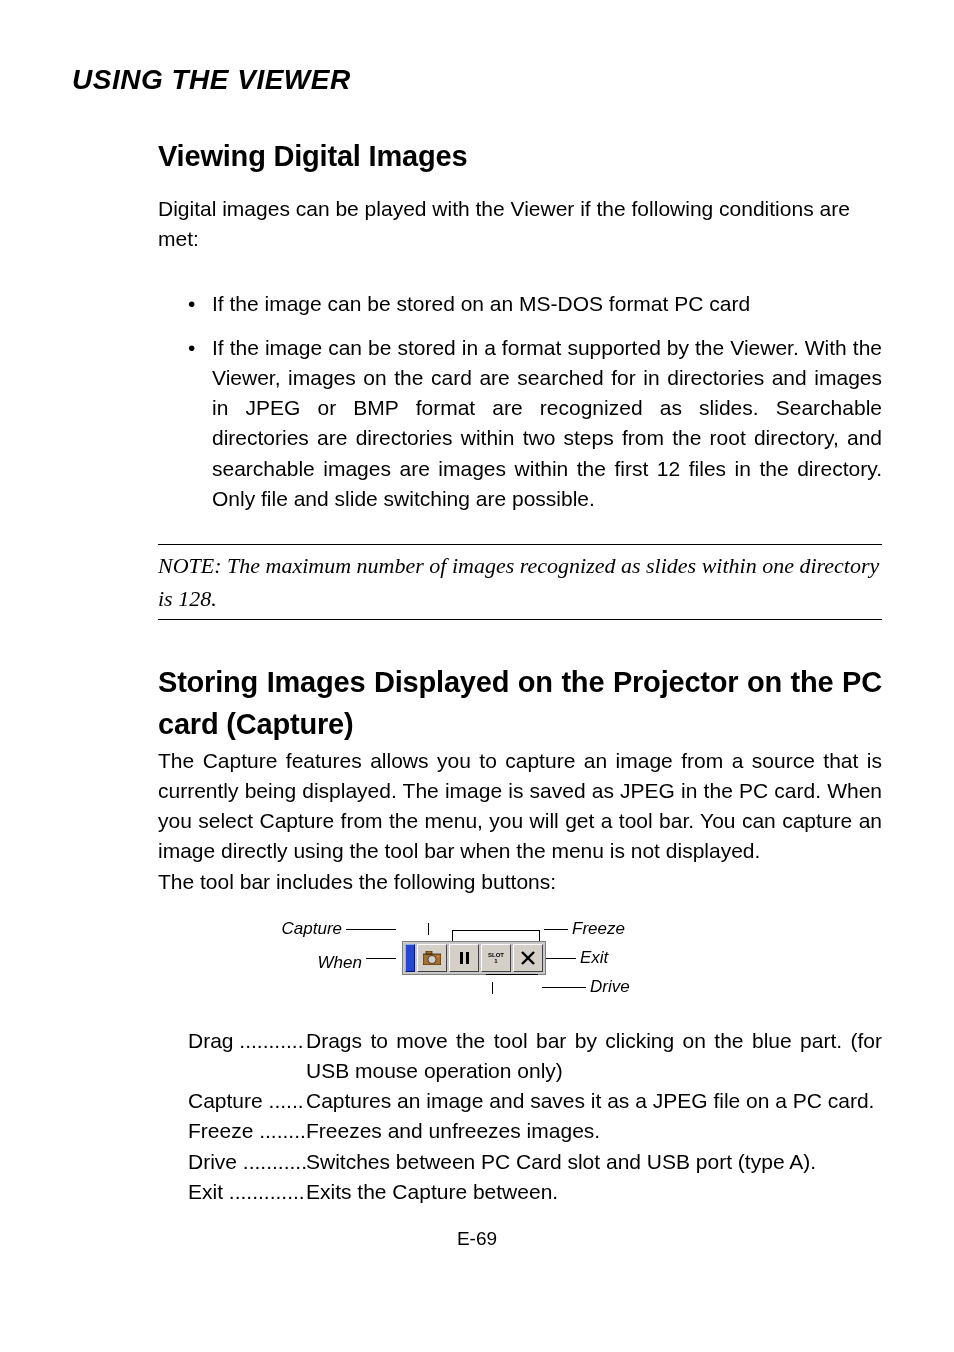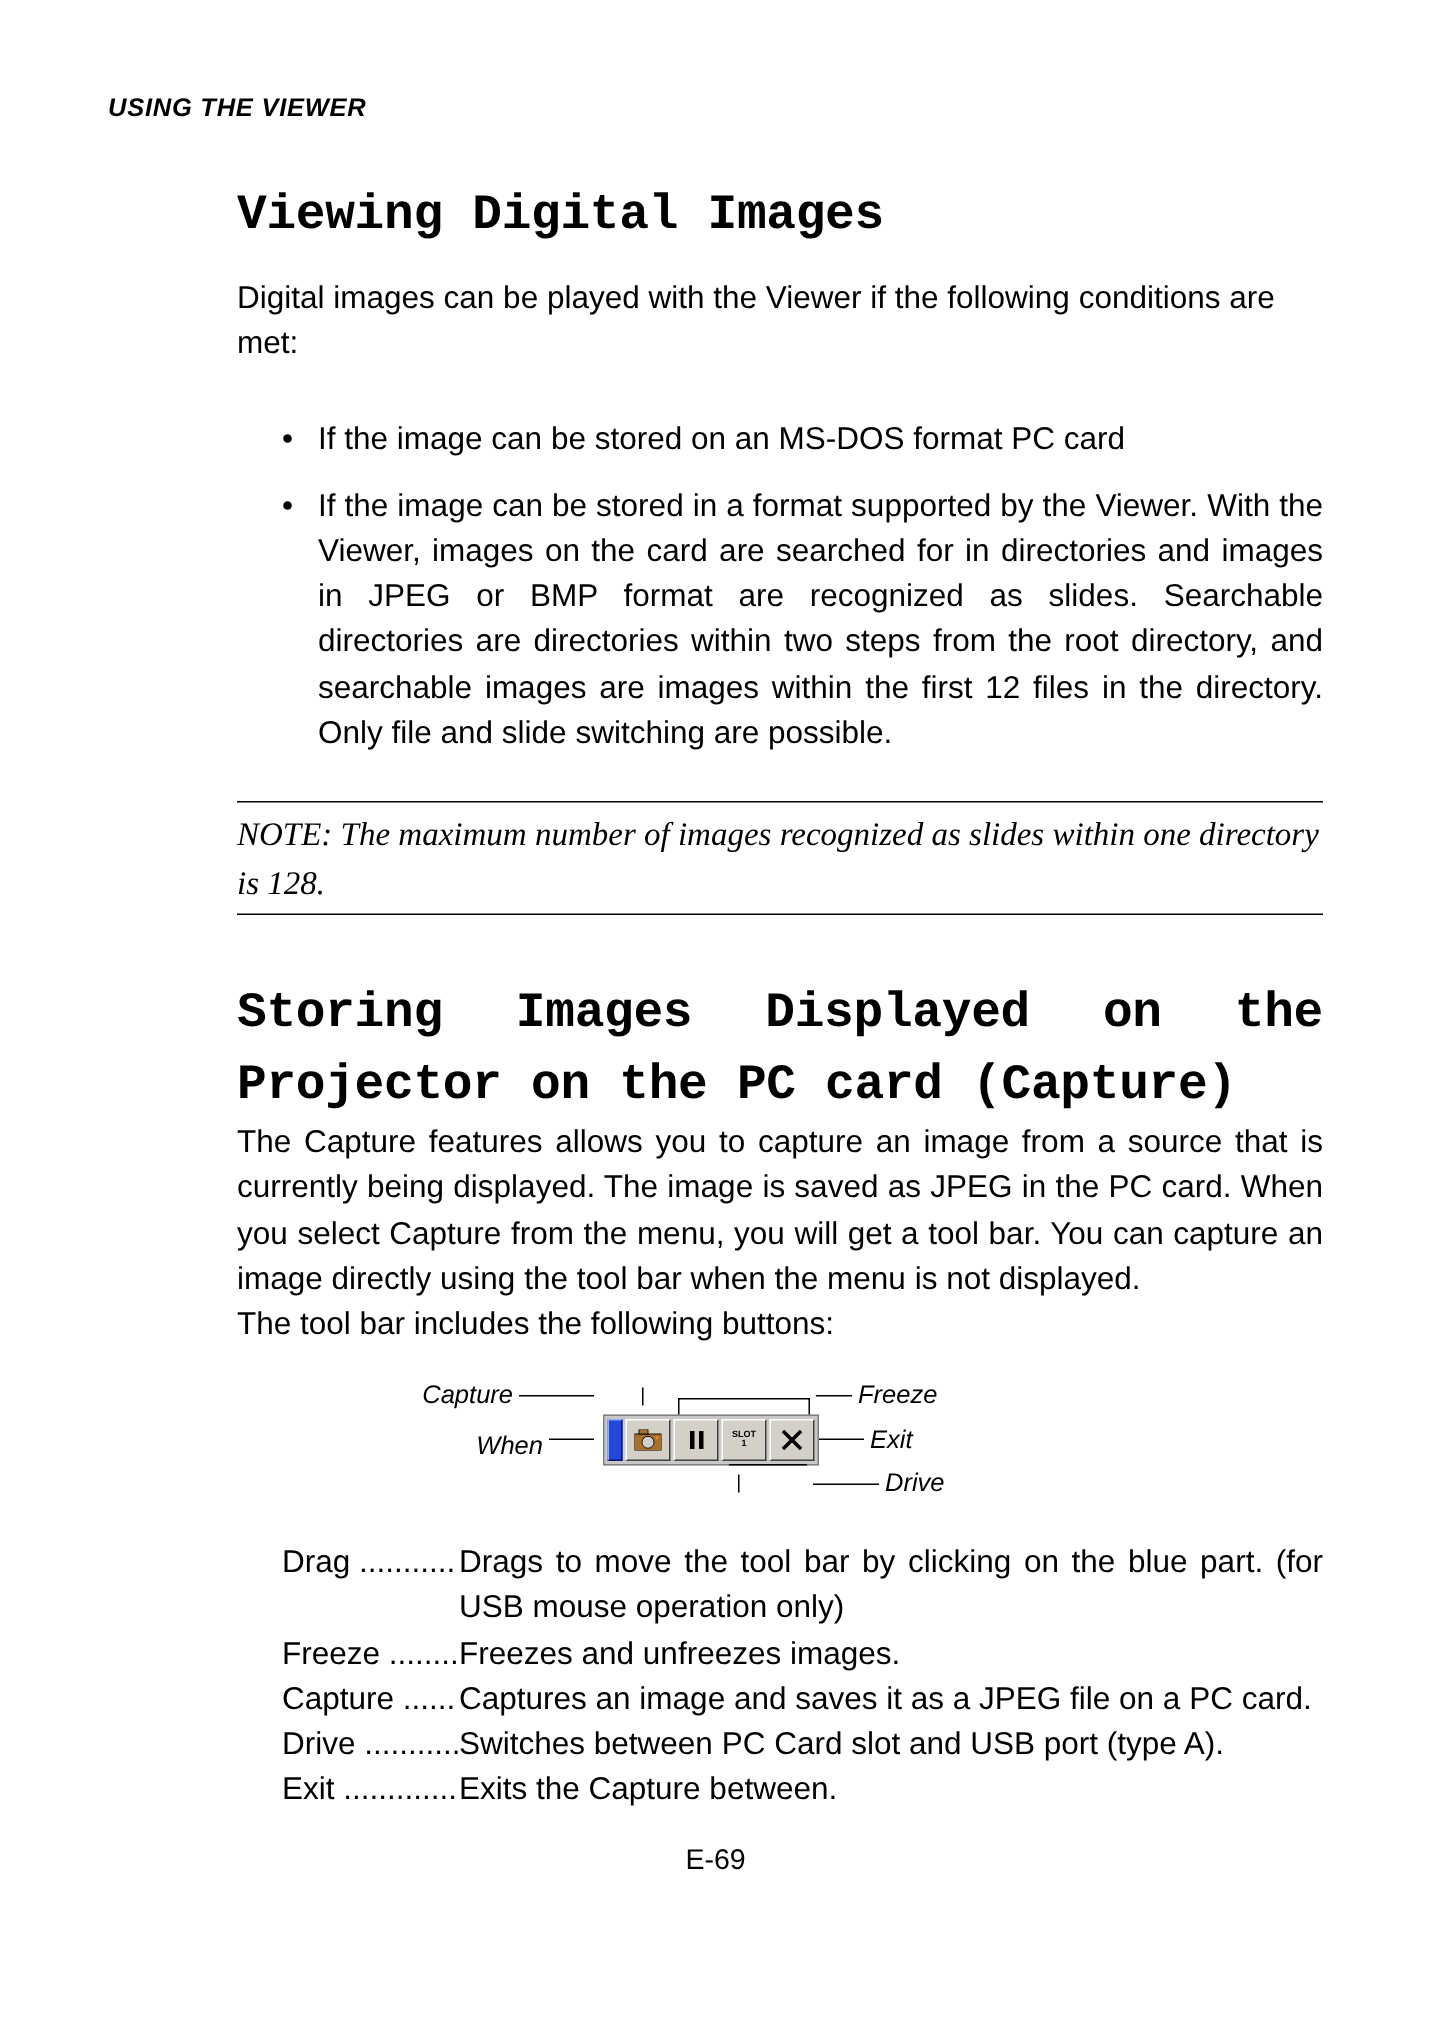--- a/index.html
+++ b/index.html
@@ -9,32 +9,32 @@
     margin: 0 auto;
     font-family: Arial, Helvetica, sans-serif;
     color: #000;
     padding: 60px 72px 40px 72px;
     font-size: 21px;
     line-height: 1.44;
   }
   .running-header {
     font-weight: 900;
     font-style: italic;
-    font-size: 17px;
+    font-size: 28px;
     letter-spacing: 0.5px;
     margin-bottom: 36px;
     font-family: Arial, Helvetica, sans-serif;
   }
   .indent { margin-left: 86px; }
   h2.section {
     font-weight: 900;
-    font-size: 33px;
+    font-size: 29px;
     margin-bottom: 16px;
     letter-spacing: -0.2px;
-    font-family: Liberation Mono, monospace;
+    font-family: Liberation Sans, sans-serif;
   }
   .intro { margin-bottom: 34px; }
   .bullet-row { display: flex; gap: 10px; margin-left: 30px; margin-bottom: 4px; text-align: justify; }
   .bullet-row .marker { width: 14px; flex: 0 0 auto; }
   .bullet-row .txt { flex: 1 1 auto; }
   .note-wrap { margin-top: 30px; margin-bottom: 42px; }
   .note-wrap .rule { border-top: 1px solid #000; }
   .note-wrap .note-body {
     font-family: "Times New Roman", Times, serif;
     font-style: italic;
@@ -227,28 +227,28 @@
  </div>
 </div>
 
 <div class="indent">
  <div class="def-list">
   <div class="def-row">
     <div class="def-term">Drag ...........</div>
     <div class="def-desc">Drags to move the tool bar by clicking on the blue part. (for USB mouse operation only)</div>
   </div>
   <div class="def-row">
+    <div class="def-term">Capture ......</div>
+    <div class="def-desc">Captures an image and saves it as a JPEG file on a PC card.</div>
+  </div>
+  <div class="def-row">
     <div class="def-term">Freeze ........</div>
     <div class="def-desc">Freezes and unfreezes images.</div>
   </div>
   <div class="def-row">
-    <div class="def-term">Capture ......</div>
-    <div class="def-desc">Captures an image and saves it as a JPEG file on a PC card.</div>
-  </div>
-  <div class="def-row">
     <div class="def-term">Drive ...........</div>
     <div class="def-desc">Switches between PC Card slot and USB port (type A).</div>
   </div>
   <div class="def-row">
     <div class="def-term">Exit .............</div>
     <div class="def-desc">Exits the Capture between.</div>
   </div>
  </div>
 </div>
 

